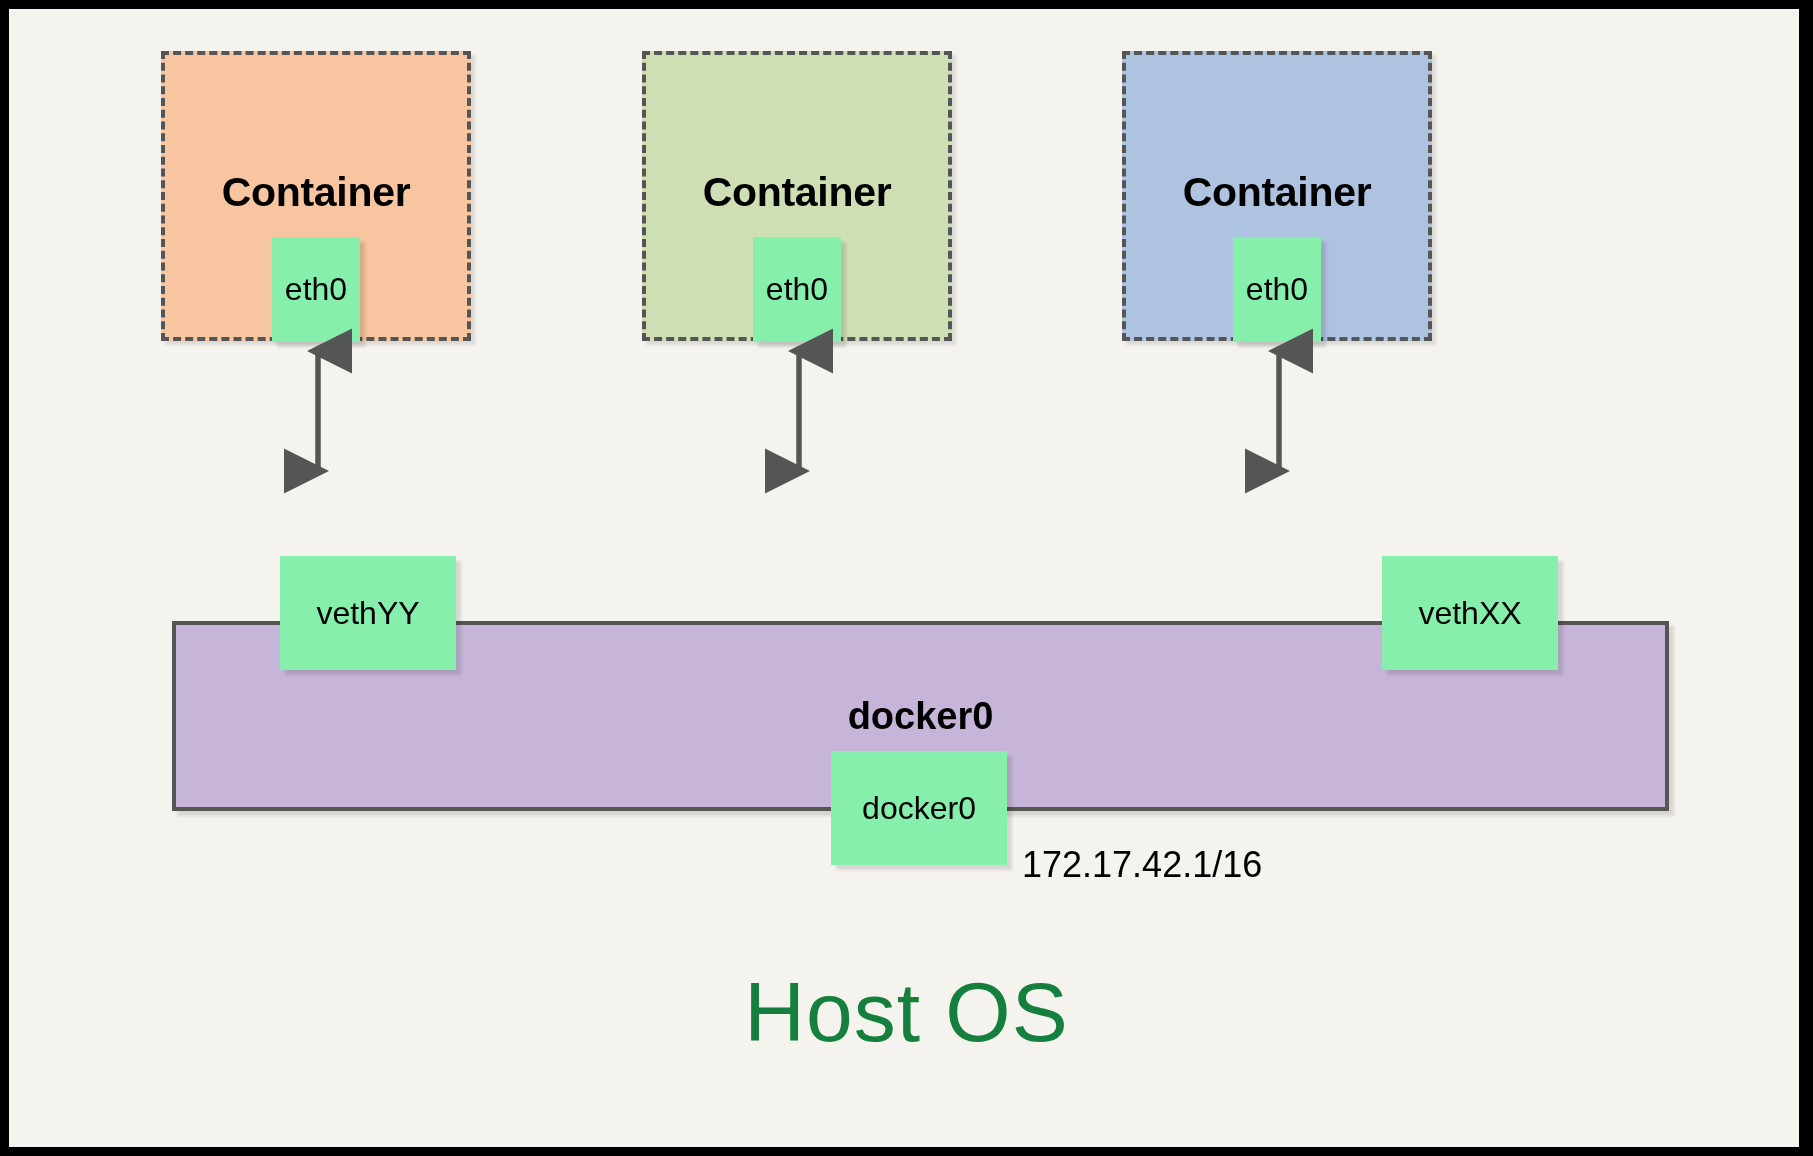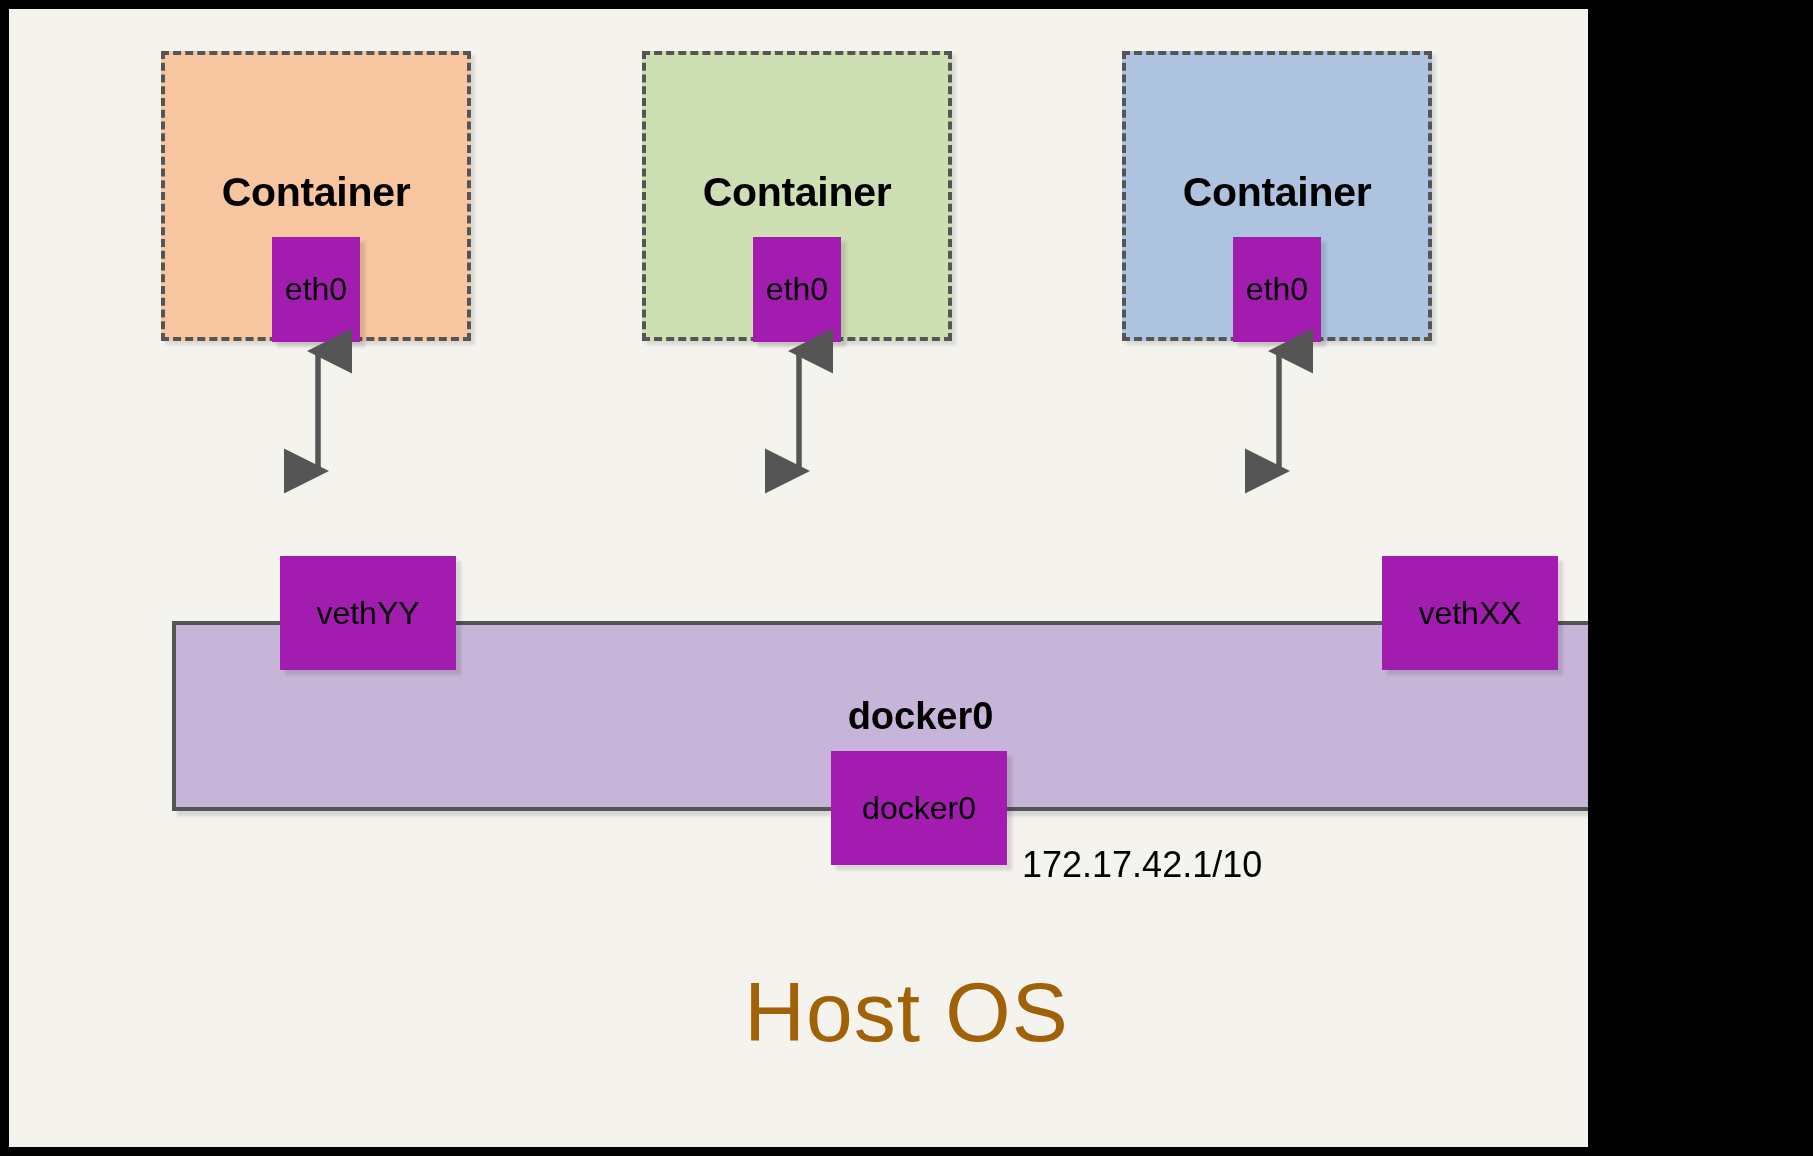--- a/index.html
+++ b/index.html
@@ -15,21 +15,21 @@
     width: 1813px;
     height: 1156px;
     background: #000000;
     box-sizing: border-box;
     overflow: hidden;
   }
   .inner {
     position: absolute;
     left: 9px;
     top: 9px;
-    width: 1579px;
+    width: 1790px;
     height: 1138px;
     background: #f4f3ee;
     overflow: hidden;
   }
 
   
   .container-box {
     position: absolute;
     border: 4px dashed #555555;
     box-sizing: border-box;
@@ -42,21 +42,21 @@
     text-align: center;
     font-size: 41px;
     font-weight: bold;
     color: #000000;
     letter-spacing: -0.3px;
   }
 
   
   .iface {
     position: absolute;
-    background: #a21caf;
+    background: #86efac;
     box-sizing: border-box;
     box-shadow: 5px 5px 3px rgba(0,0,0,0.12);
     display: flex;
     align-items: center;
     justify-content: center;
     font-size: 32px;
     color: #000000;
   }
 
   
@@ -90,21 +90,21 @@
     white-space: nowrap;
   }
 
   .host-os {
     position: absolute;
     left: 0;
     right: 0;
     text-align: center;
     font-size: 84px;
     font-weight: normal;
-    color: #a16207;
+    color: #15803d;
     letter-spacing: 1px;
   }
 </style>
 </head>
 <body>
 
 <div class="canvas">
   <div class="inner">
 
     <div class="container-box" style="left:152px; top:42px; width:310px; height:290px; background:#f7c59f;">
@@ -149,18 +149,18 @@
     </div>
     <div class="bridge-label" style="left:163px; top:686px; width:1497px;">docker0</div>
 
     <div class="iface" style="left:271px; top:547px; width:176px; height:114px;">vethYY</div>
 
 
     <div class="iface" style="left:1373px; top:547px; width:176px; height:114px;">vethXX</div>
 
     <div class="iface" style="left:822px; top:742px; width:176px; height:114px;">docker0</div>
 
-    <div class="ip-label" style="left:1013px; top:835px;">172.17.42.1/10</div>
+    <div class="ip-label" style="left:1013px; top:835px;">172.17.42.1/16</div>
 
     <div class="host-os" style="left:0; top:955px; width:1795px;">Host OS</div>
 
   </div>
 </div>
 
 </body></html>

